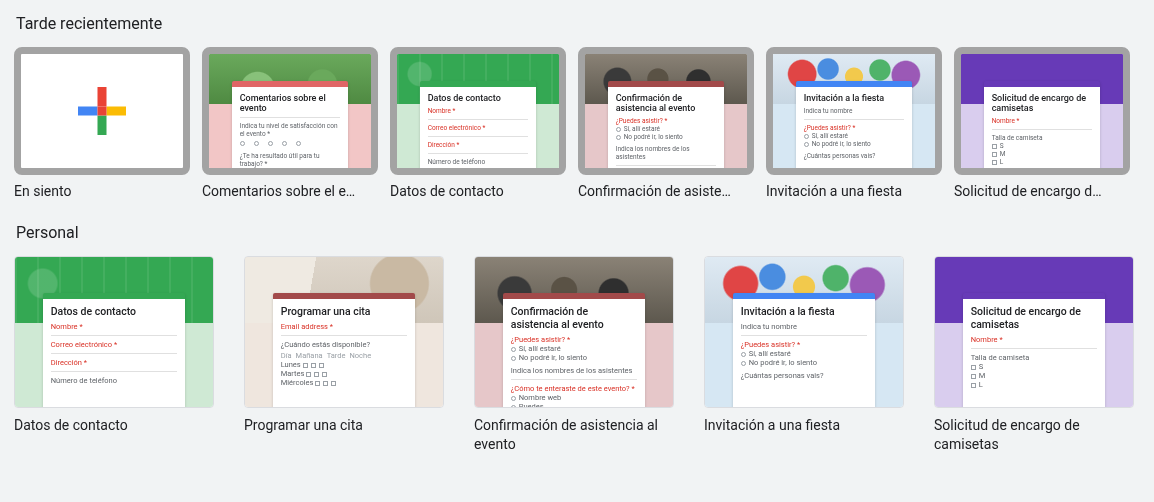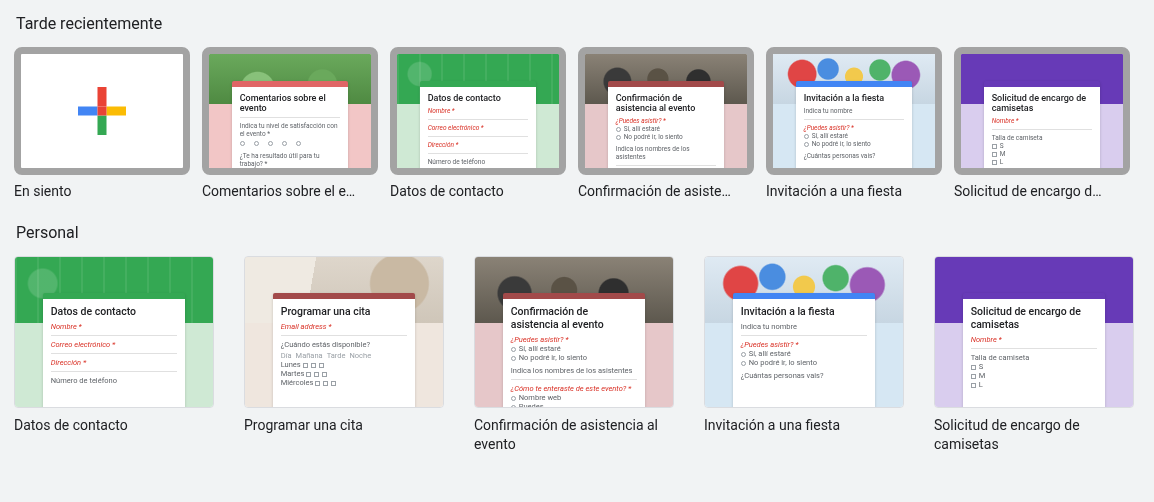--- a/index.html
+++ b/index.html
@@ -80,21 +80,21 @@
     border-top: 6px solid transparent;
     padding: 6px 8px 4px 8px;
     font-size: 6.5px;
     color:#5f6368;
     overflow:hidden;
   }
   .thumb2 .sheet { font-size: 7.5px; }
   .sheet .t { font-size: 9px; color:#202124; font-weight:500; margin-bottom:4px; }
   .thumb2 .sheet .t { font-size: 10.5px; }
   .sheet .line { height:1px; background:#e0e0e0; margin:4px 0; }
-  .sheet .lbl { color:#d93025; margin-top:4px;font-style:italic; }
+  .sheet .lbl { color:#d93025; margin-top:4px; }
   .sheet .lblg { color:#5f6368; margin-top:4px; }
   .sheet .circ { display:inline-block; width:5px; height:5px; border:1px solid #9aa0a6; border-radius:50%; margin-right:3px; vertical-align:middle;}
   .sheet .sq  { display:inline-block; width:5px; height:5px; border:1px solid #9aa0a6; margin-right:3px; vertical-align:middle;}
 
   
   .photo-grass {
     background:
       radial-gradient(circle at 30% 70%, #88c17a 0 14%, transparent 15%),
       radial-gradient(circle at 70% 60%, #6aa95c 0 12%, transparent 13%),
       linear-gradient(#6aa95c,#4f8a42);

